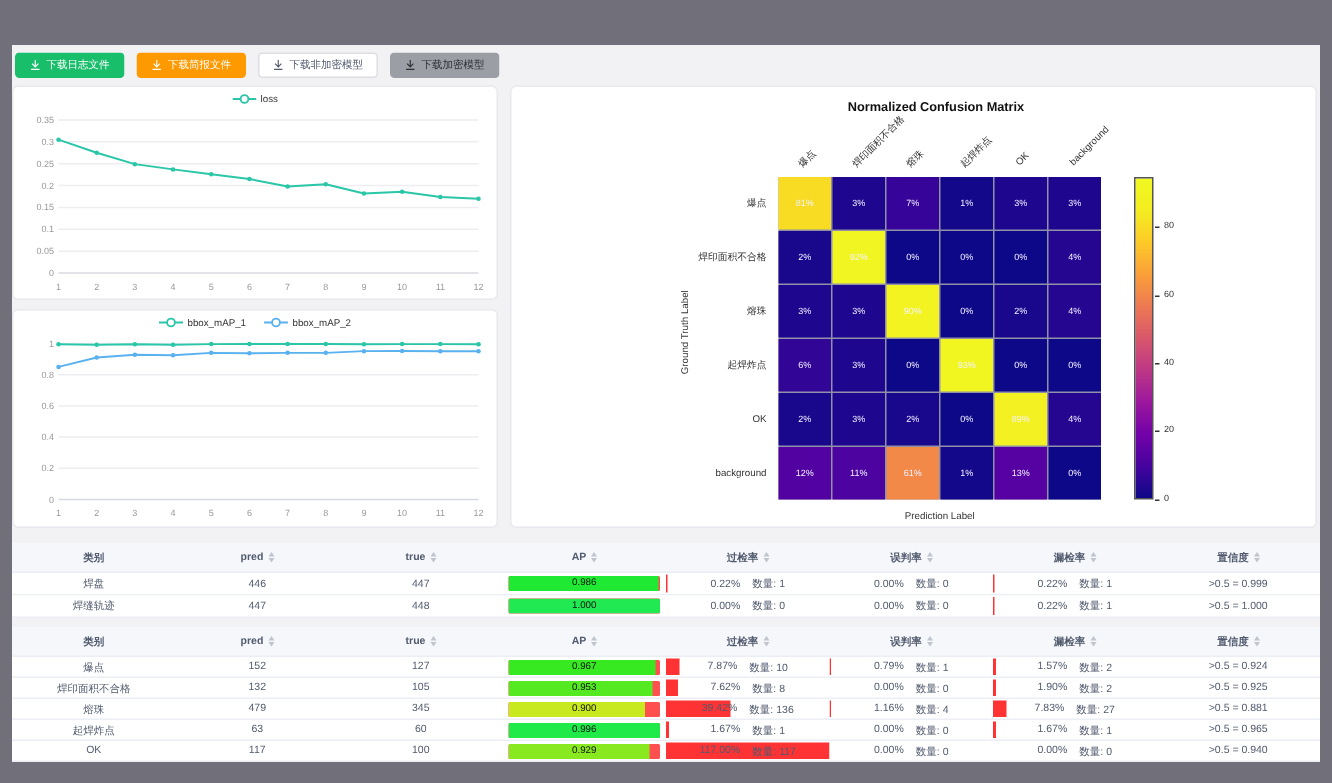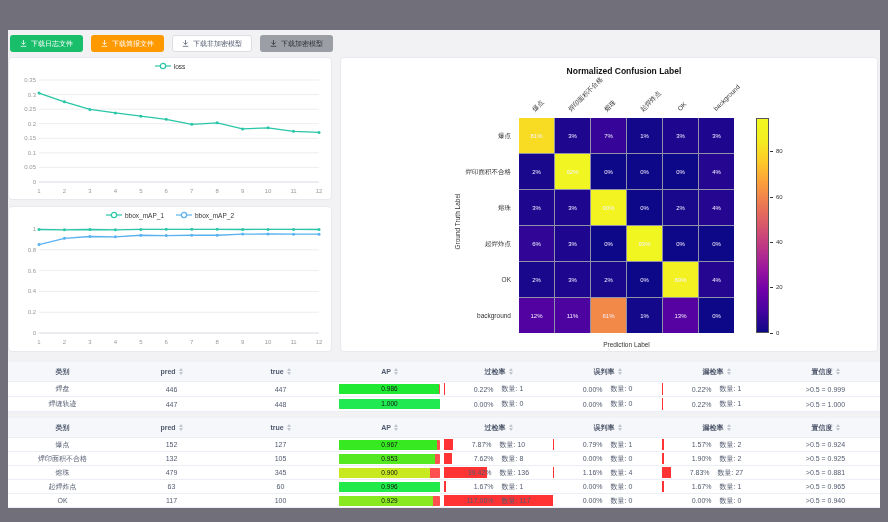--- a/index.html
+++ b/index.html
@@ -211,21 +211,21 @@
           <circle cx="180.72727272727272" cy="12.240000000000006" r="1.5" fill="#5ab1ef"></circle>
           <circle cx="206.1818181818182" cy="12.240000000000006" r="1.5" fill="#5ab1ef"></circle>
           <circle cx="231.63636363636363" cy="11.096000000000004" r="1.5" fill="#5ab1ef"></circle>
           <circle cx="257.0909090909091" cy="10.992000000000004" r="1.5" fill="#5ab1ef"></circle>
           <circle cx="282.5454545454545" cy="11.200000000000005" r="1.5" fill="#5ab1ef"></circle>
           <circle cx="308" cy="11.200000000000005" r="1.5" fill="#5ab1ef"></circle>
         </svg></div>
   </div>
 
   <div class="card card-matrix">
-    <div class="cm-title">Normalized Confusion Label</div>
+    <div class="cm-title">Normalized Confusion Matrix</div>
     <div class="cm-gt">Ground Truth Label</div>
     <div class="cm-pred">Prediction Label</div>
     <div id="cm-area">
         <div class="cm-rowlabel" style="top: 60px;">爆点</div>
         <div class="cm-rowlabel" style="top: 96px;">焊印面积不合格</div>
         <div class="cm-rowlabel" style="top: 132px;">熔珠</div>
         <div class="cm-rowlabel" style="top: 168px;">起焊炸点</div>
         <div class="cm-rowlabel" style="top: 204px;">OK</div>
         <div class="cm-rowlabel" style="top: 240px;">background</div>
         <div class="cm-toplabel" style="left: 196px; top: 47px;">爆点</div>

